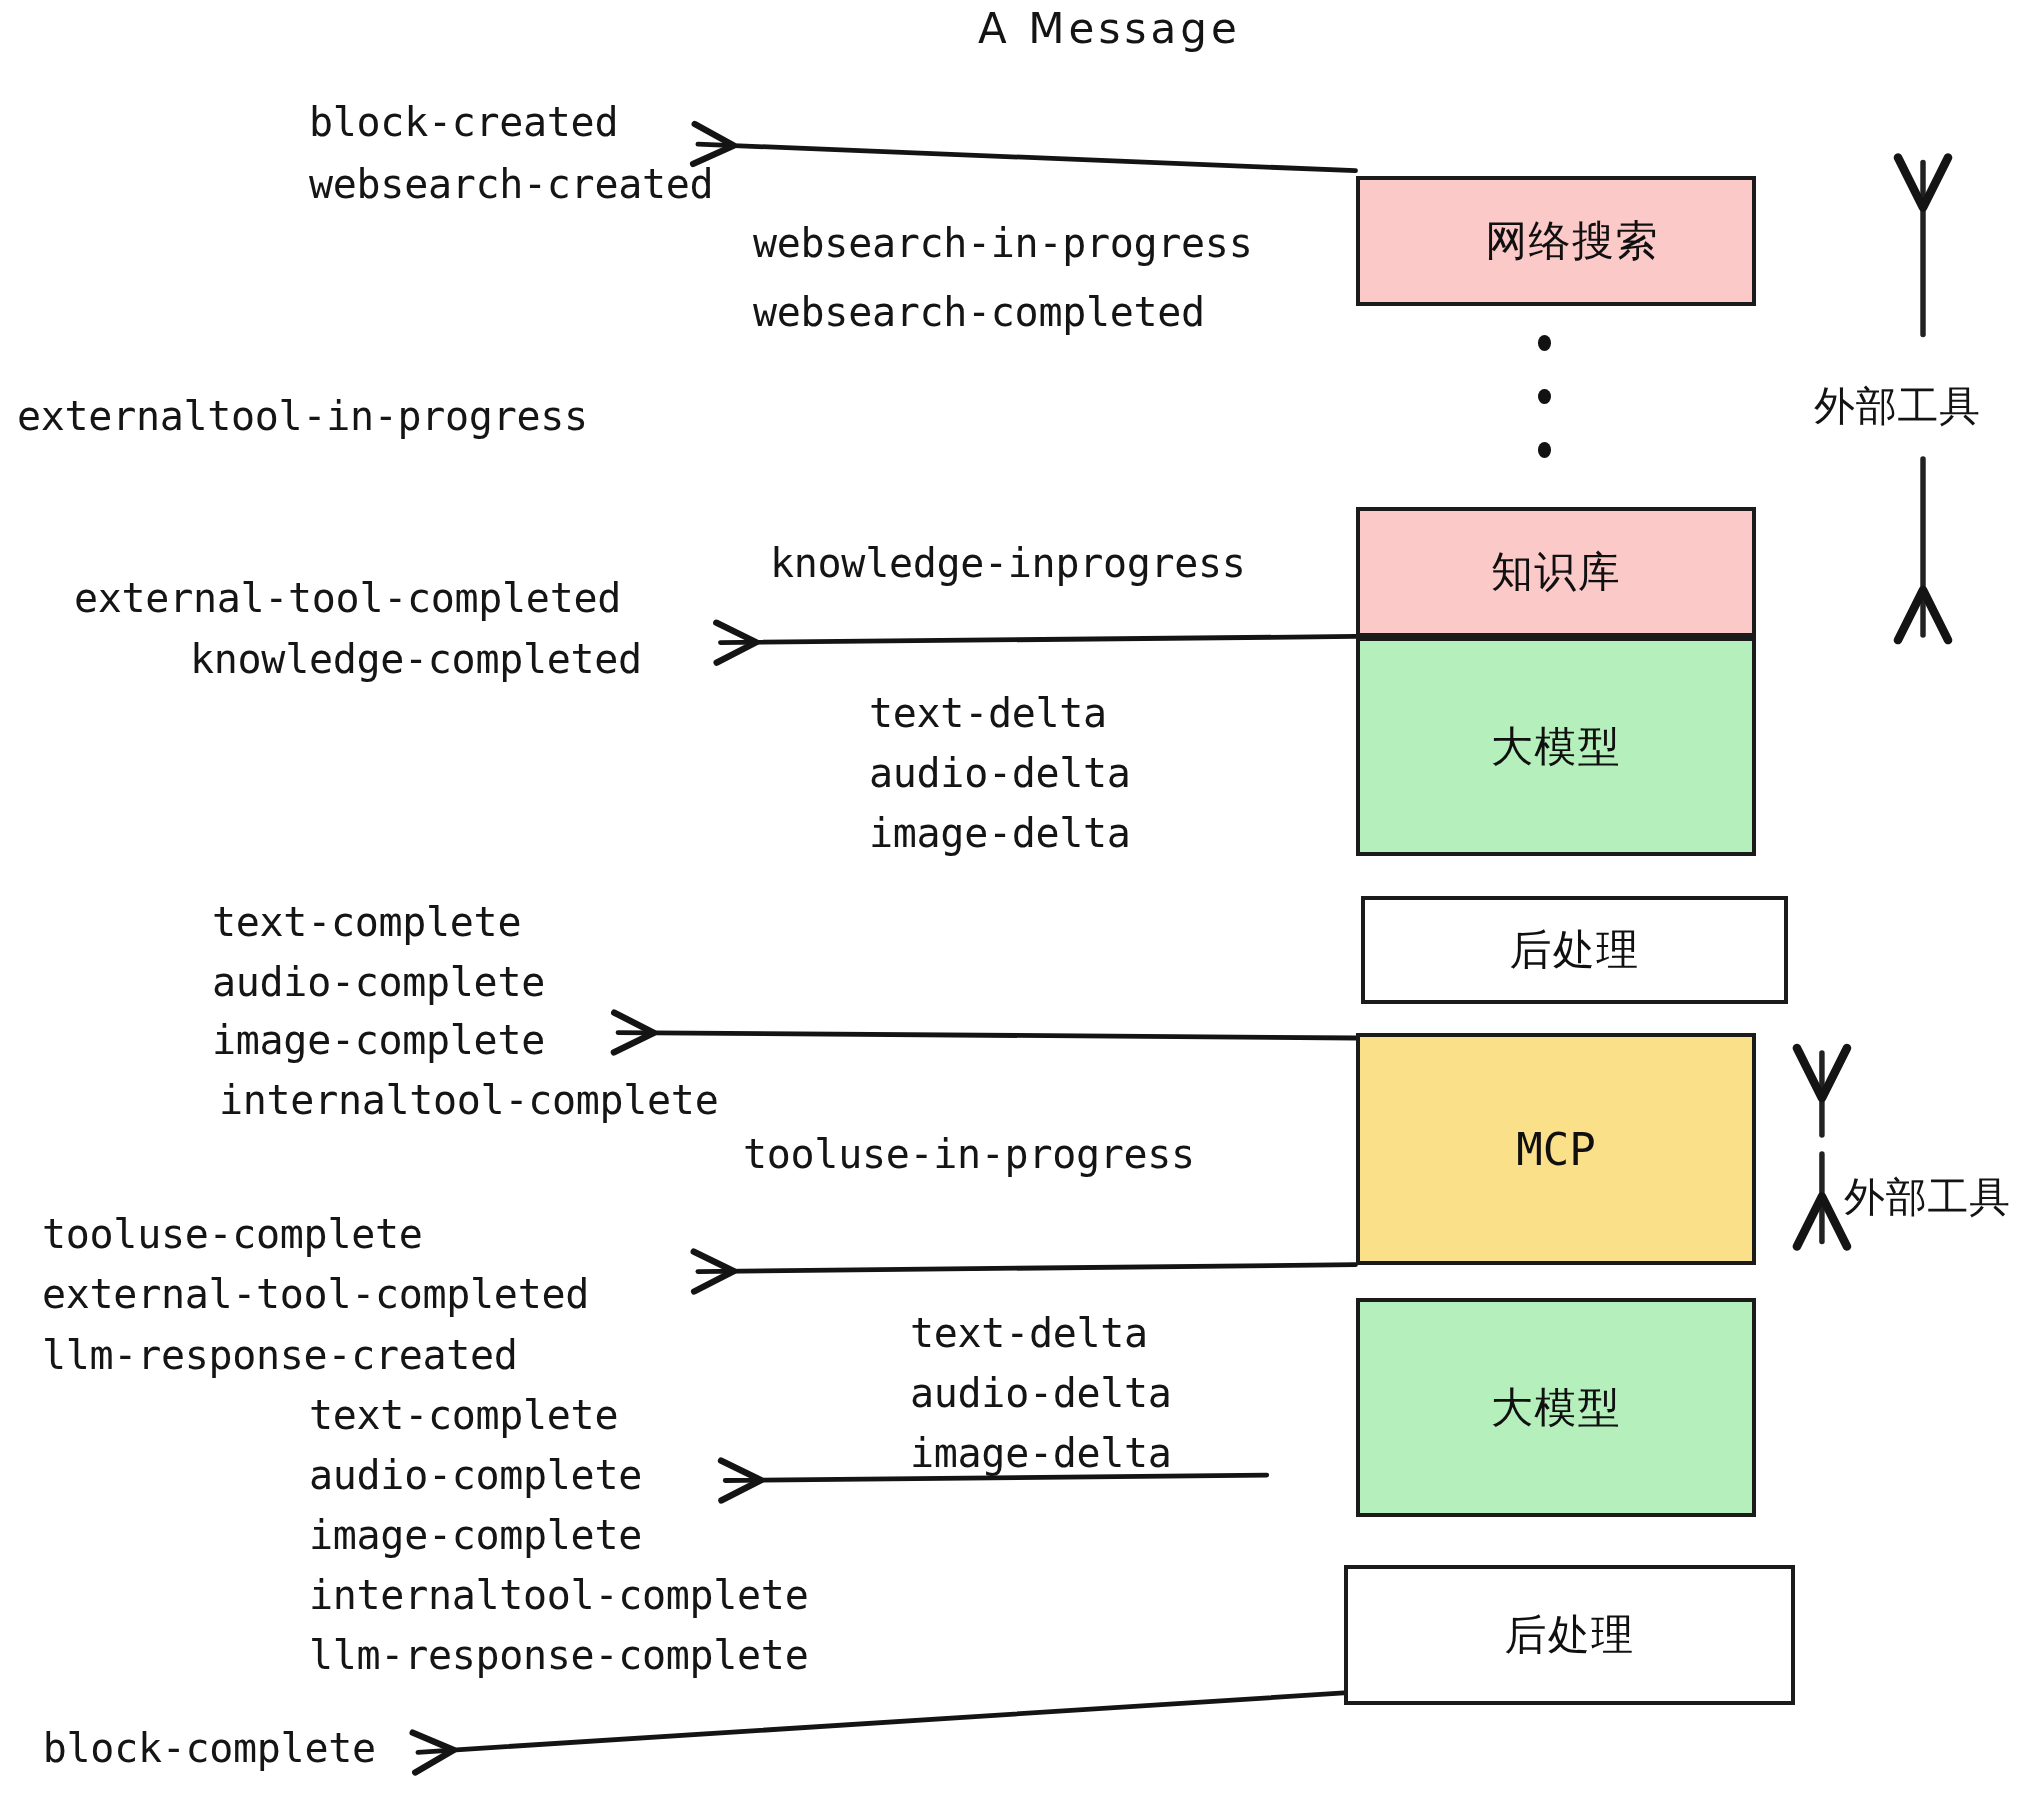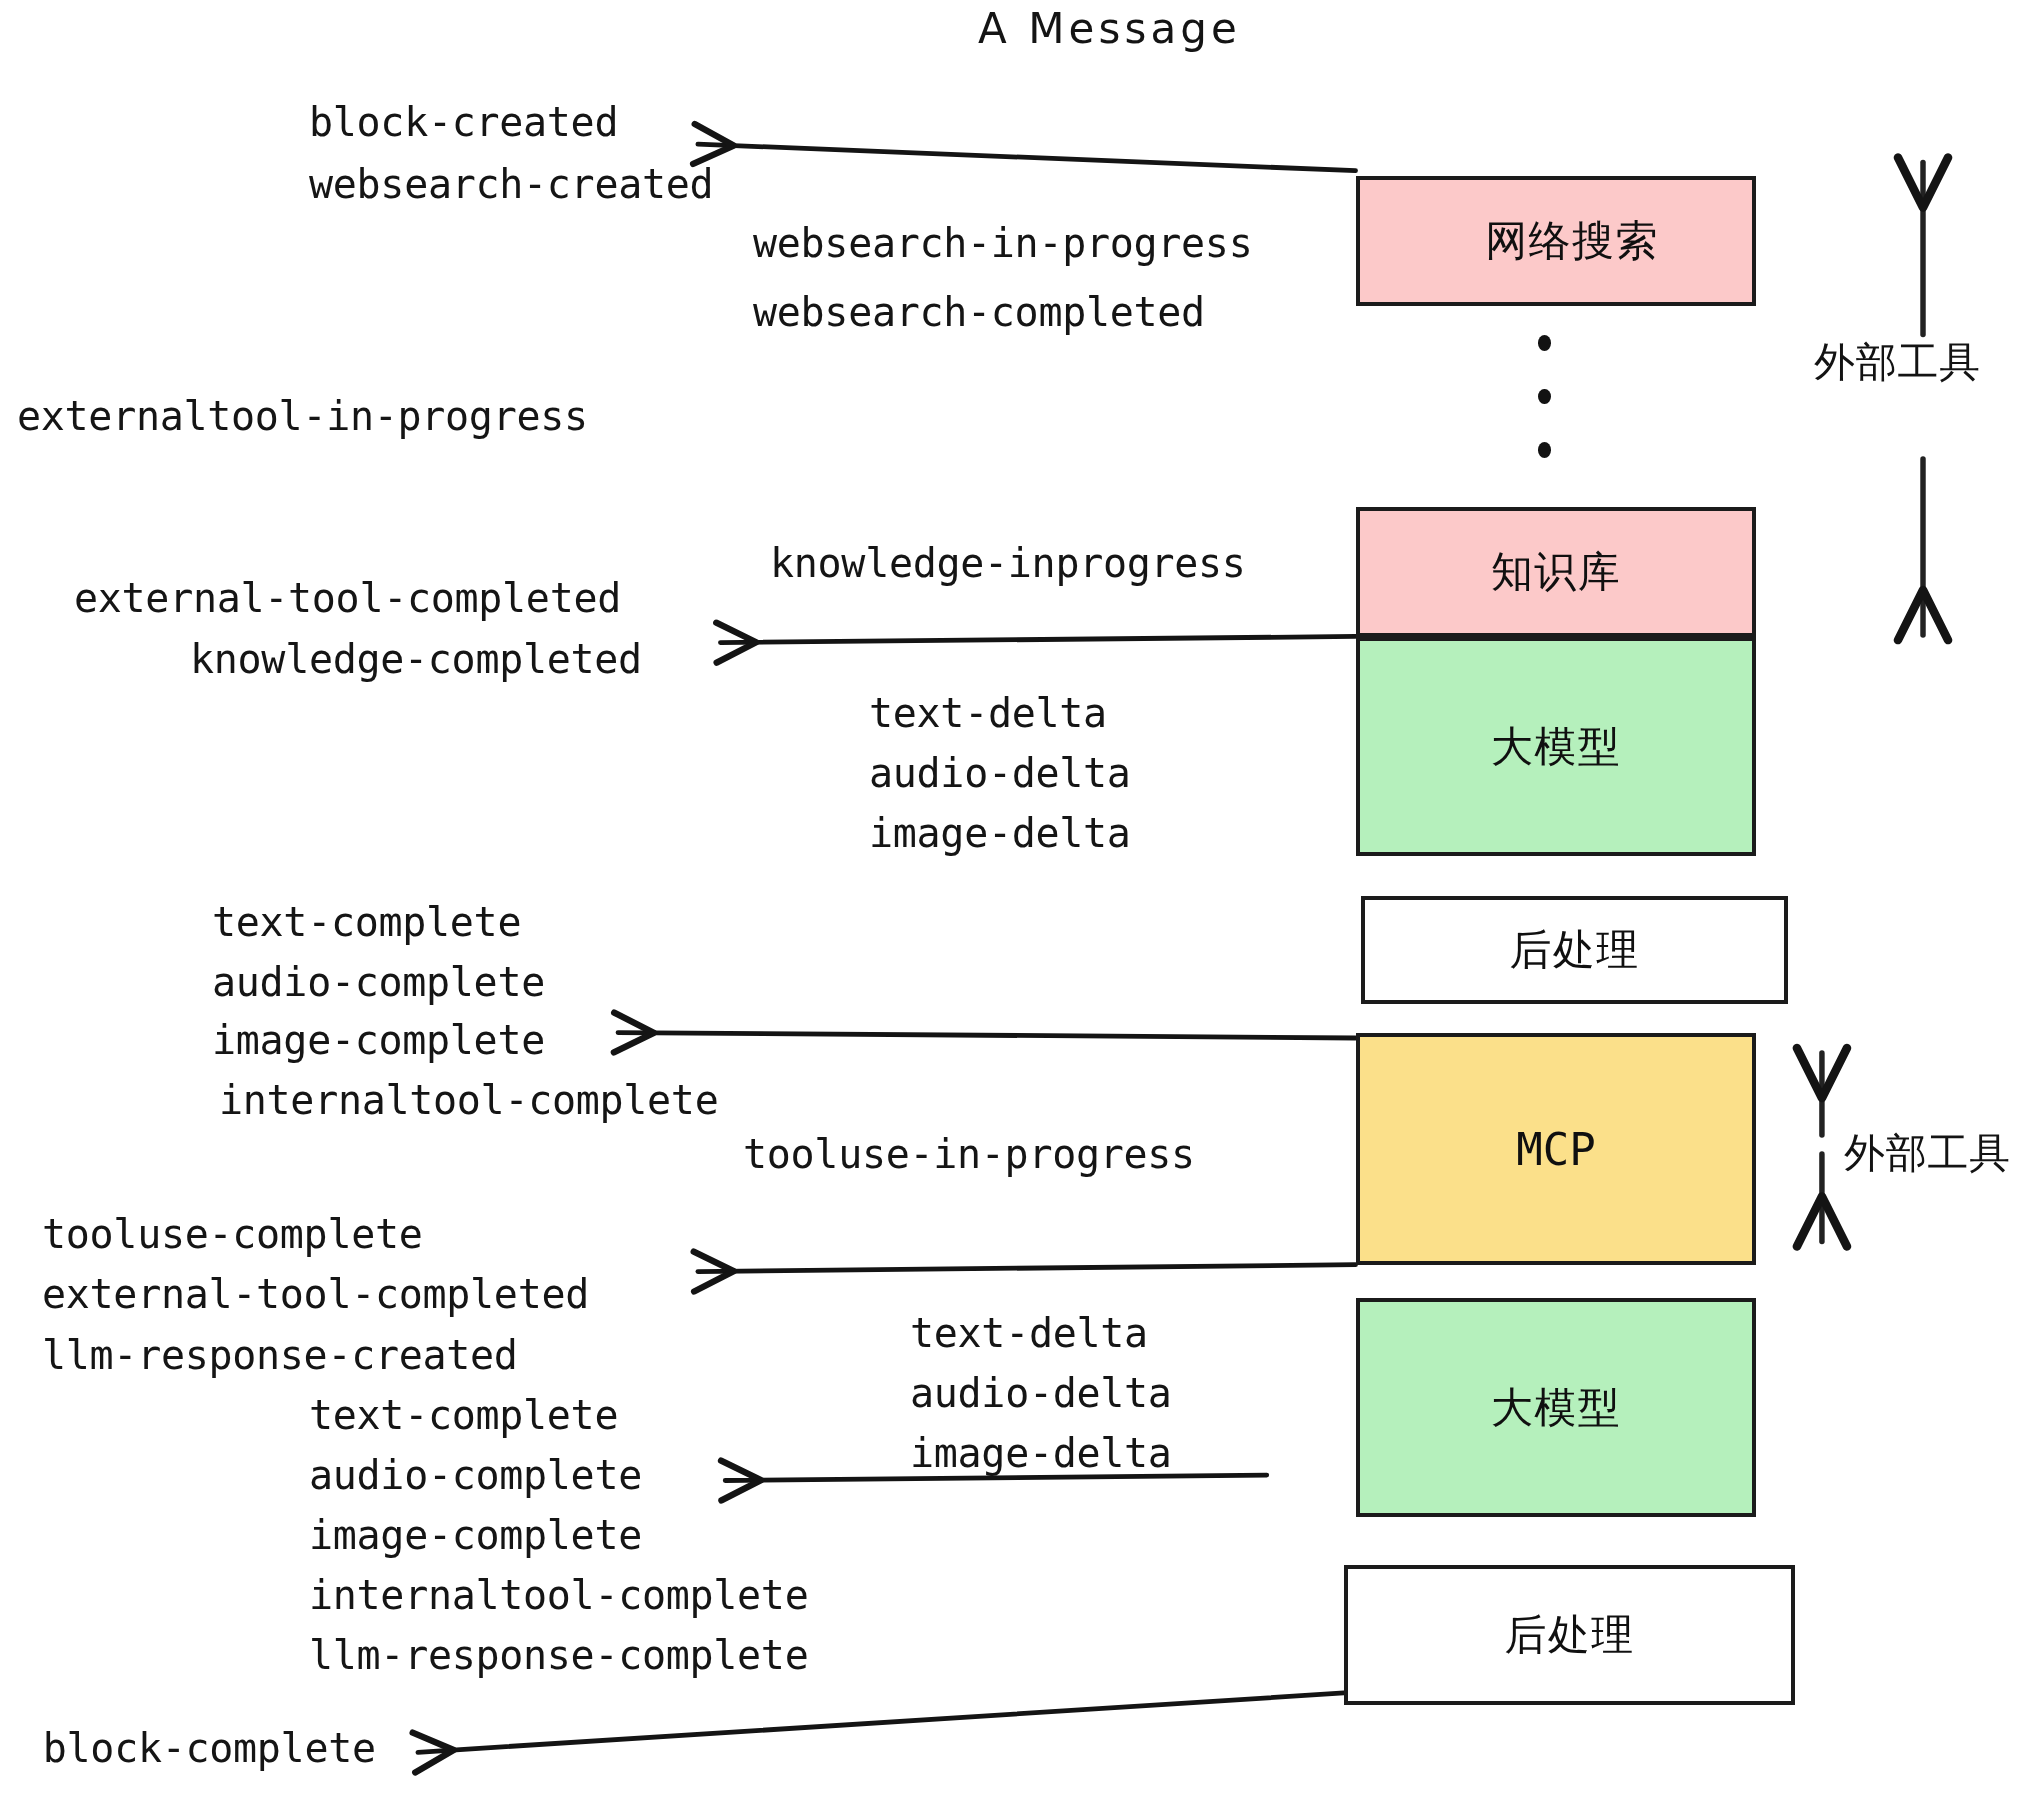--- a/index.html
+++ b/index.html
@@ -64,20 +64,21 @@
     letter-spacing:0px;
   }
 
   .sidelabel{
     position:absolute;
     font-family:"DejaVu Sans", sans-serif;
     font-size:41px;
     color:#131313;
     white-space:nowrap;
     letter-spacing:0.7px;
+    margin-top:44px;
   }
 
   .vdots{
     position:absolute;
     display:flex;
     flex-direction:column;
     align-items:center;
     justify-content:space-between;
   }
   .vdots i{

